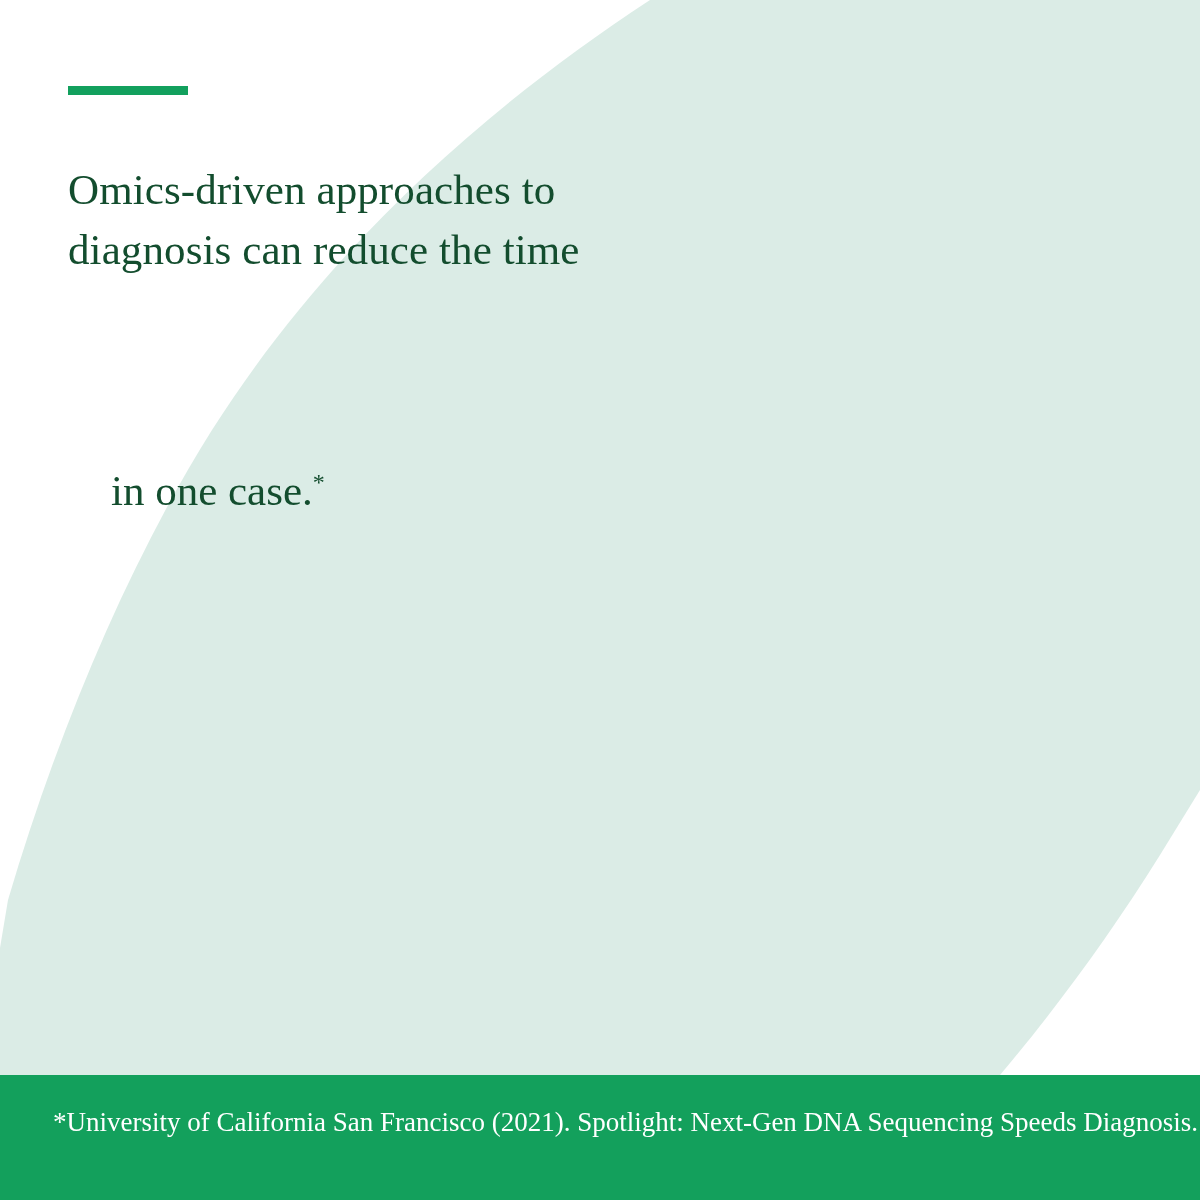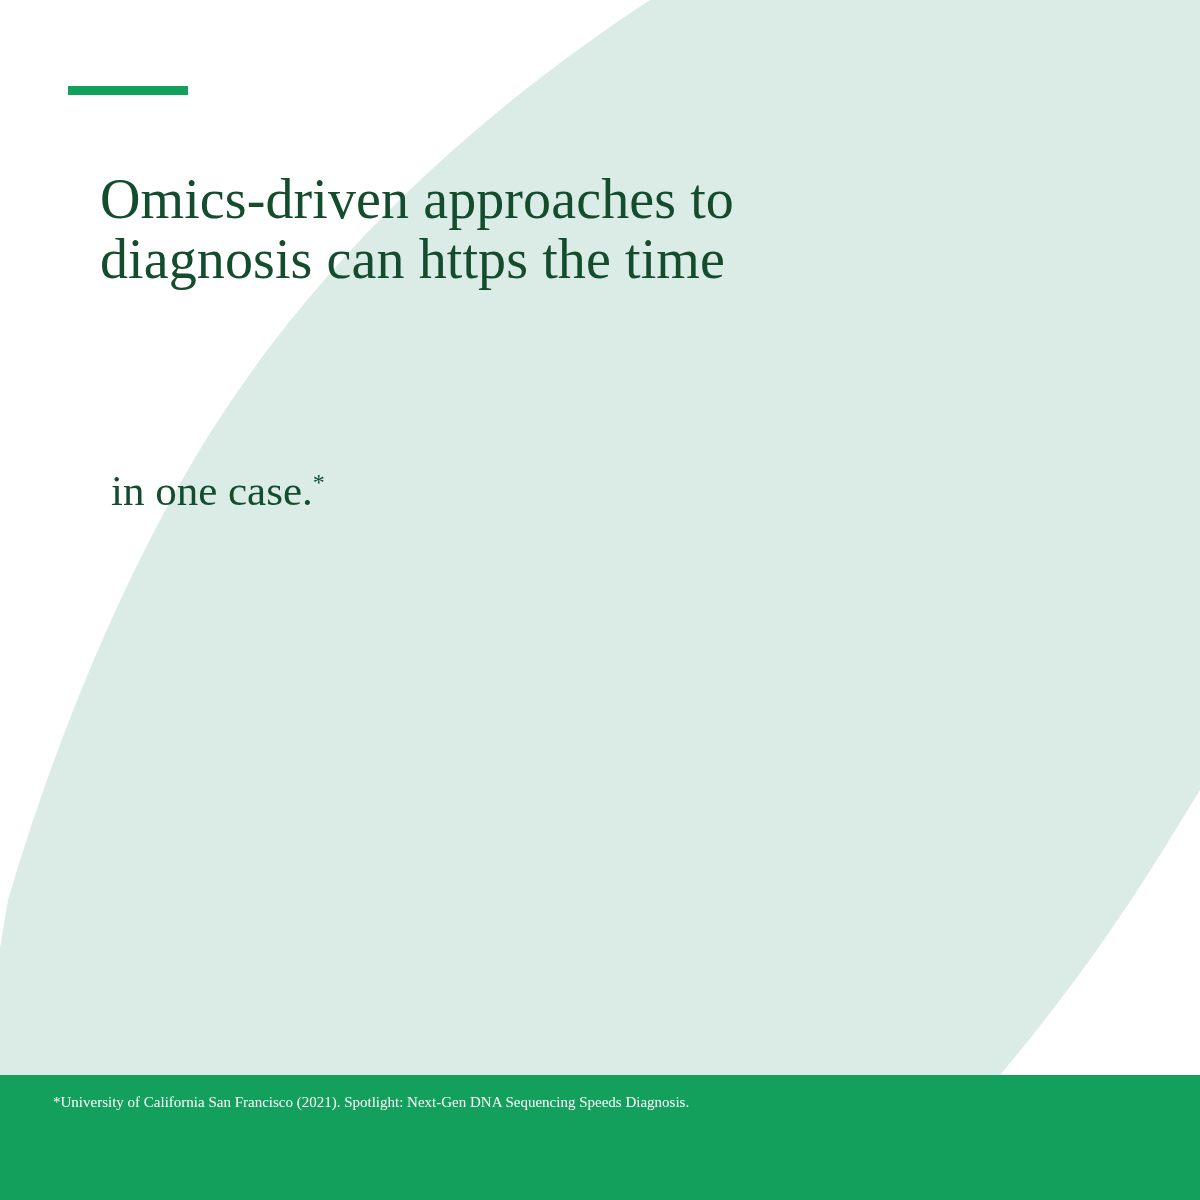--- a/index.html
+++ b/index.html
@@ -33,25 +33,24 @@
     top: 86px;
     width: 120px;
     height: 9px;
   }
   
   #headline {
     position: absolute;
     left: 68px;
     top: 131px;
     width: 1020px;
-    font-size: 56px;
+    font-size: 43px;
     line-height: 60px;
     letter-spacing: 0.1px;
     font-weight: 400;
-    margin-left: 32px;
   }
   #headline .hl-line {
     display: block;
     white-space: pre;
   }
   
   #tail-line {
     position: absolute;
     left: 68px;
     top: 461px;
@@ -70,23 +69,23 @@
   #footer-band {
     position: absolute;
     left: 0;
     top: 1075px;
     width: 1200px;
     height: 125px;
   }
   #footer-text {
     position: absolute;
     left: 53px;
-    top: 12px;
+    top: 32px;
     width: 1120px;
-    font-size: 15px;
+    font-size: 27px;
     line-height: 30px;
     color: #ffffff;
     font-family: Liberation Serif, serif;
   }
   #footer-text .cite-line {
     display: block;
     white-space: pre;
   }
 </style>
 </head>
@@ -104,21 +103,21 @@
              C 1055 1010, 1110 935, 1160 855
              L 1200 790
              L 1200 0
              Z" fill="#dbece6"></path>
   </svg>
 
   <div id="accent-bar" style="background: rgb(18, 160, 93);"></div>
 
   <h1 id="headline" style="color: rgb(19, 77, 46);">
     <span class="hl-line">Omics-driven approaches to</span>
-    <span class="hl-line">diagnosis can https the time</span>
+    <span class="hl-line">diagnosis can reduce the time</span>
   </h1>
 
   <div id="tail-line" style="color: rgb(19, 77, 46);"><span>in one case.</span><span class="asterisk">*</span></div>
 
   <div id="footer-band" style="background: rgb(19, 160, 92);">
     <div id="footer-text" style="color: rgb(255, 255, 255);">
       <span class="cite-line">*University of California San Francisco (2021). Spotlight: Next-Gen DNA Sequencing Speeds Diagnosis.</span>
     </div>
   </div>
 

